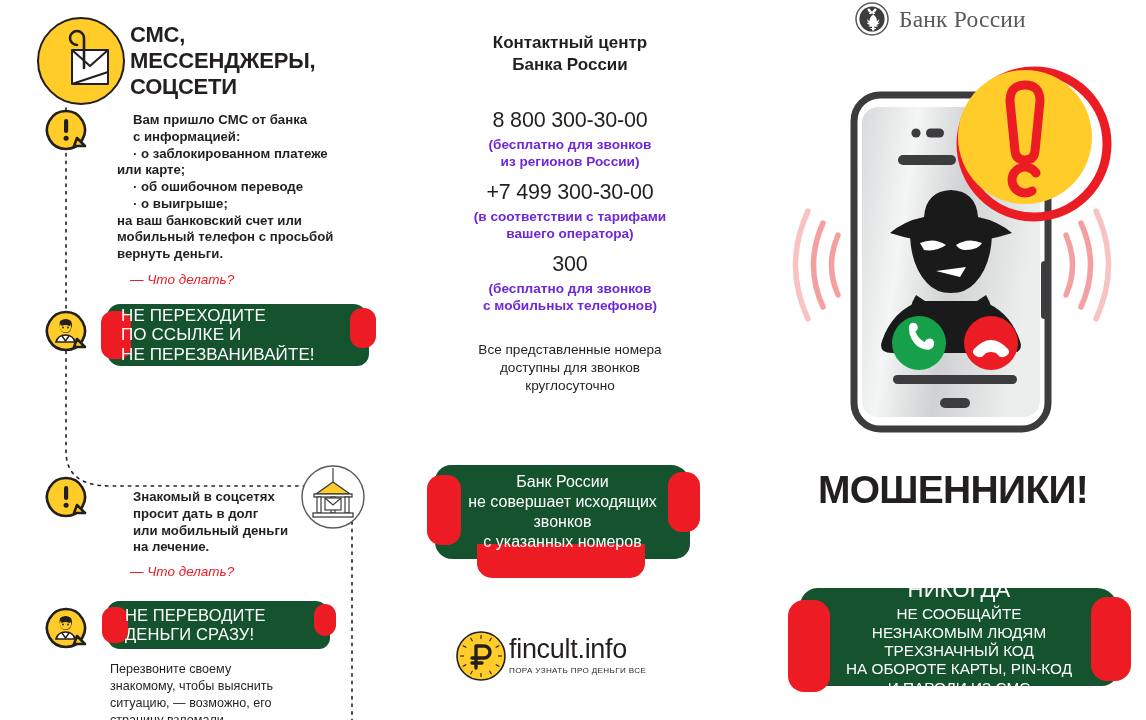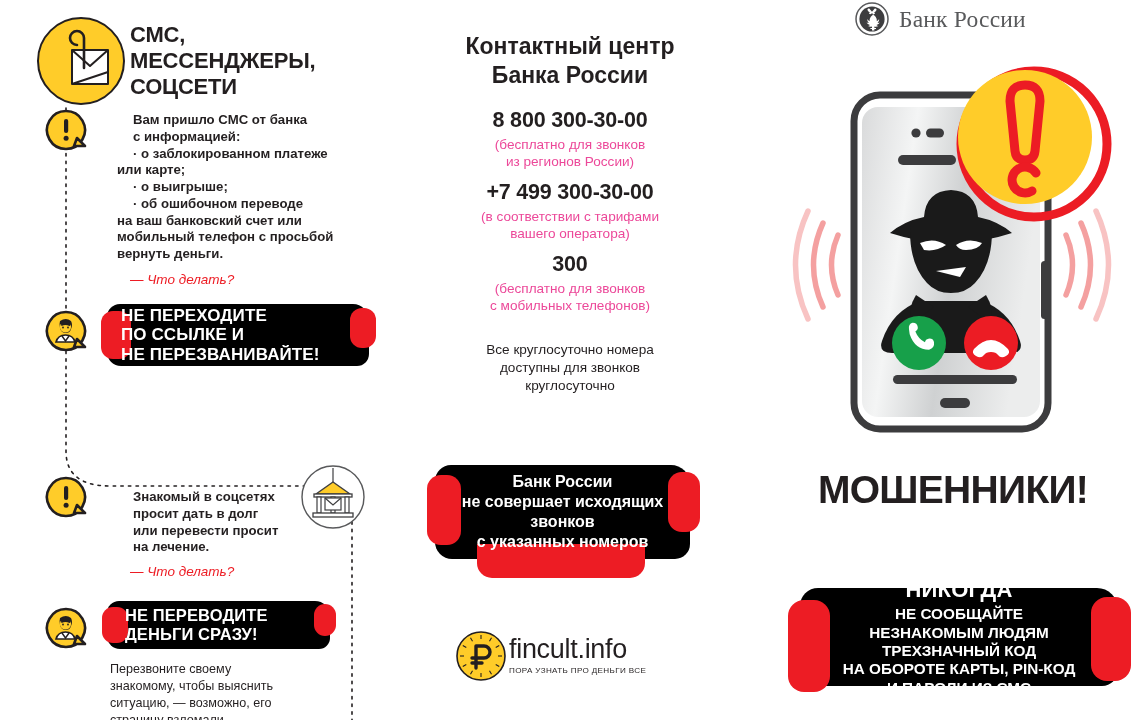--- a/index.html
+++ b/index.html
@@ -76,23 +76,23 @@
     position: absolute;
     font-size: 12.6px;
     font-weight: 400;
     line-height: 1.35;
     color: #231f20;
   }
 
   
   .red-banner {
     position: absolute;
-    background: #000000;
+    background: #14532d;
     color: #ffffff;
-    font-weight: 700;
+    font-weight: 400;
     display: flex;
     align-items: center;
   }
   .red-banner .rb-text { position: relative; z-index: 3; }
   .red-banner::before,
   .red-banner::after {
     content: "";
     position: absolute;
     background: #ed1c24;
     z-index: 1;
@@ -133,38 +133,38 @@
   
   #center-column {
     position: absolute;
     left: 380px; top: 0;
     width: 380px; height: 720px;
     text-align: center;
   }
   .cc-title {
     position: absolute;
     left: 0; right: 0; top: 32px;
-    font-size: 23px;
+    font-size: 17px;
     font-weight: 700;
     line-height: 1.28;
     color: #231f20;
   }
   .phone-group { position: absolute; left: 0; right: 0; }
   .phone-number {
     font-size: 21.5px;
-    font-weight: 700;
+    font-weight: 400;
     letter-spacing: -0.2px;
     line-height: 1.2;
     color: #231f20;
   }
   .phone-note {
     font-size: 13.6px;
-    font-weight: 400;
+    font-weight: 700;
     line-height: 1.28;
-    color: #ec4899;
+    color: #6d28d9;
     margin-top: 2px;
   }
   .round-clock {
     position: absolute;
     left: 0; right: 0; top: 341px;
     font-size: 13.6px;
     font-weight: 400;
     line-height: 1.33;
     color: #231f20;
   }
@@ -307,22 +307,22 @@
       <path d="M 34 30 L 42 38 L 31 38 Z" fill="#ffcc29" stroke="#231f20" stroke-width="2.6" stroke-linejoin="round"></path>
       <rect x="21" y="11" width="4.2" height="14" rx="2.1" fill="#231f20"></rect>
       <circle cx="23.1" cy="30.2" r="2.5" fill="#231f20"></circle>
     </svg>
 
     <div class="body-block" style="left:110px; top:96px; width:252px;">
       <span class="li">Вам пришло СМС от банка</span>
       <span class="li">с информацией:</span>
       <span class="li">· о заблокированном платеже</span>
       <span class="li-ind">или карте;</span>
+      <span class="li">· об ошибочном переводе</span>
       <span class="li">· о выигрыше;</span>
-      <span class="li">· об ошибочном переводе</span>
       <span class="li-ind">на ваш банковский счет или</span>
       <span class="li-ind">мобильный телефон с просьбой</span>
       <span class="li-ind">вернуть деньги.</span>
     </div>
 
     <div class="what-to-do" style="left:110px; top:256px;">— Что делать?</div>
 
     <svg class="bubble-icon" style="left:43px; top:293px;" viewBox="0 0 46 44">
       <path d="M 23 3 A 19 19 0 1 1 22.9 3 Z" fill="#ffcc29" stroke="#231f20" stroke-width="2.6"></path>
       <path d="M 34 30 L 42 38 L 31 38 Z" fill="#ffcc29" stroke="#231f20" stroke-width="2.6" stroke-linejoin="round"></path>
@@ -360,21 +360,21 @@
       <rect x="45" y="33" width="4" height="16" fill="#ffffff" stroke="#3f3f41" stroke-width="1.2"></rect>
       <rect x="13" y="49" width="40" height="4" fill="#ffffff" stroke="#3f3f41" stroke-width="1.3"></rect>
       <rect x="25" y="34" width="16" height="12" fill="#ffffff" stroke="#3f3f41" stroke-width="1.2"></rect>
       <path d="M 25 34 L 33 41 L 41 34" fill="none" stroke="#3f3f41" stroke-width="1.2"></path>
       <line x1="33" y1="4" x2="33" y2="18" stroke="#3f3f41" stroke-width="1.2"></line>
     </svg>
 
     <div class="body-block" style="left:110px; top:473px; width:230px;">
       <span class="li">Знакомый в соцсетях</span>
       <span class="li">просит дать в долг</span>
-      <span class="li">или перевести просит</span>
+      <span class="li">или мобильный деньги</span>
       <span class="li">на лечение.</span>
     </div>
 
     <div class="what-to-do" style="left:110px; top:548px;">— Что делать?</div>
 
     <svg class="bubble-icon" style="left:43px; top:590px;" viewBox="0 0 46 44">
       <path d="M 23 3 A 19 19 0 1 1 22.9 3 Z" fill="#ffcc29" stroke="#231f20" stroke-width="2.6"></path>
       <path d="M 34 30 L 42 38 L 31 38 Z" fill="#ffcc29" stroke="#231f20" stroke-width="2.6" stroke-linejoin="round"></path>
       <path d="M 17 12 q 6 -4 11 0 q 2 4 0 8 q -1 4 -5 4 q -5 0 -6 -5 q -1 -4 0 -7 Z" fill="#231f20"></path>
       <circle cx="22.5" cy="18" r="5.6" fill="#ffcc29"></circle>
@@ -424,21 +424,21 @@
 
     <div class="phone-group" style="top:252px;">
       <div class="phone-number">300</div>
       <div class="phone-note">
         <span>(бесплатно для звонков</span><br>
         <span>с мобильных телефонов)</span>
       </div>
     </div>
 
     <div class="round-clock">
-      <span>Все круглосуточно номера</span><br>
+      <span>Все представленные номера</span><br>
       <span>доступны для звонков</span><br>
       <span>круглосуточно</span>
     </div>
   </div>
 
   <div class="red-banner banner-c">
     <div class="banner-c-tab"></div>
     <div class="rb-text">
       <span>Банк России</span><br>
       <span>не совершает исходящих</span><br>

